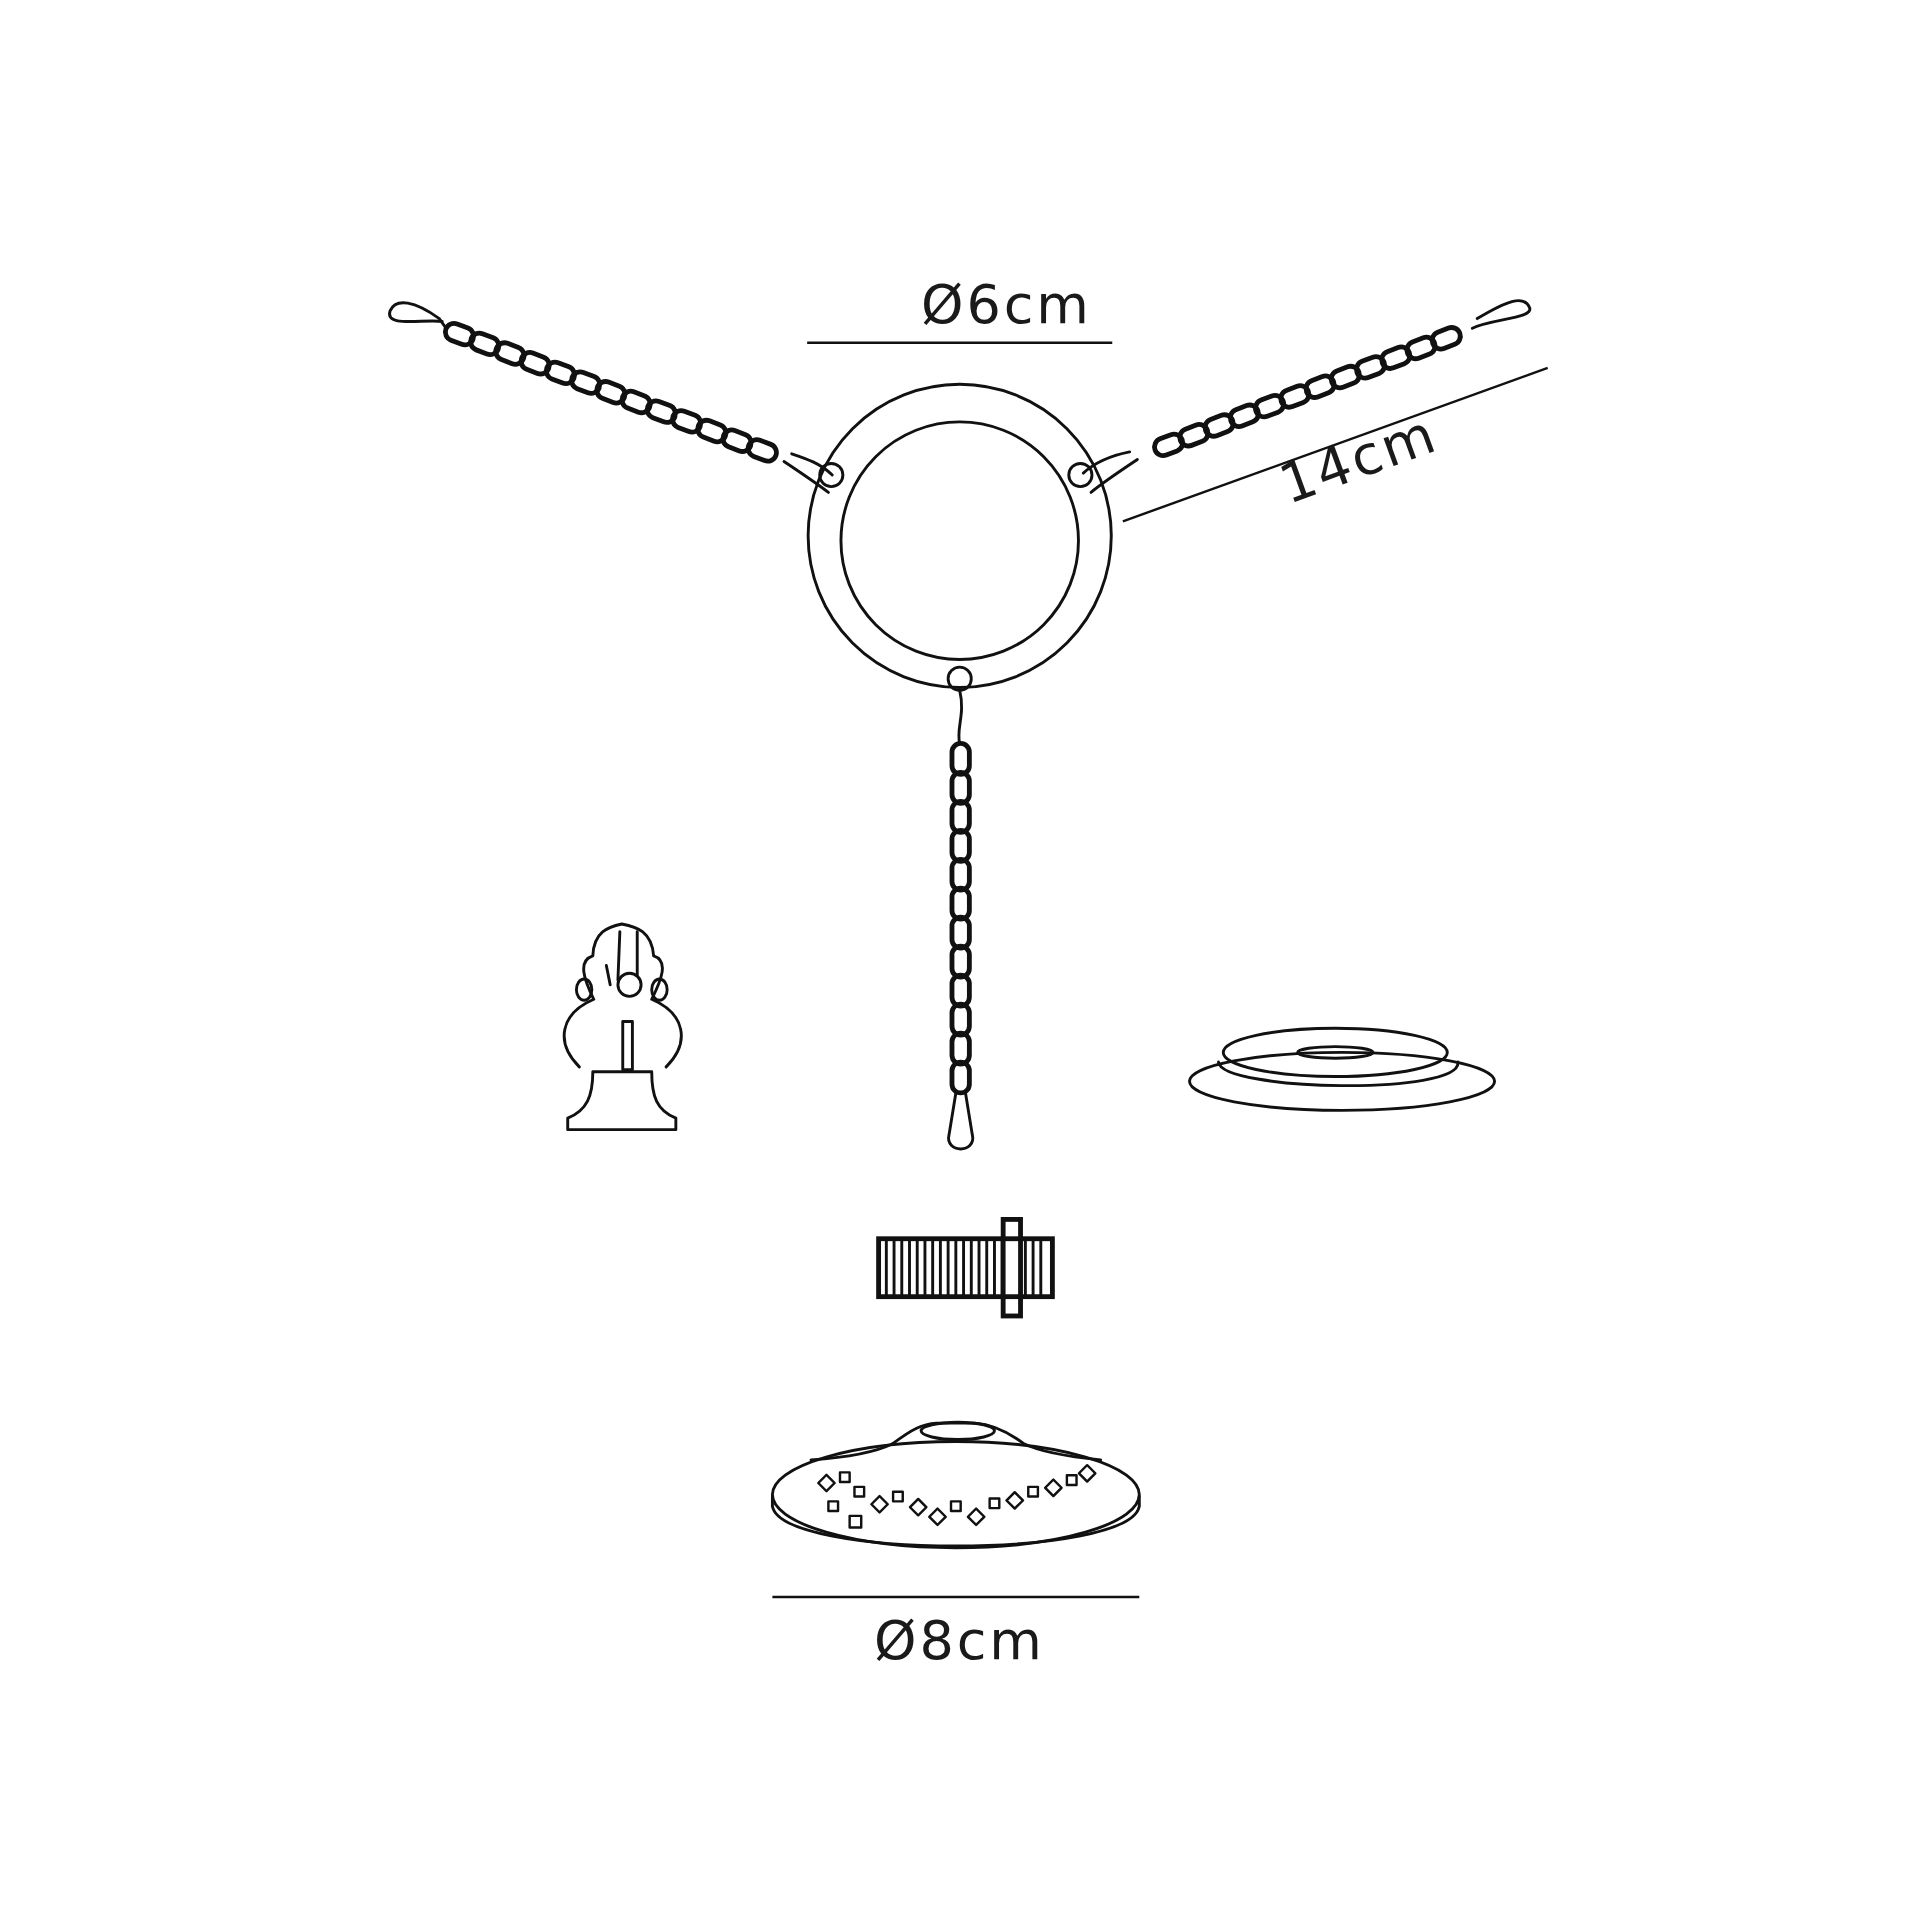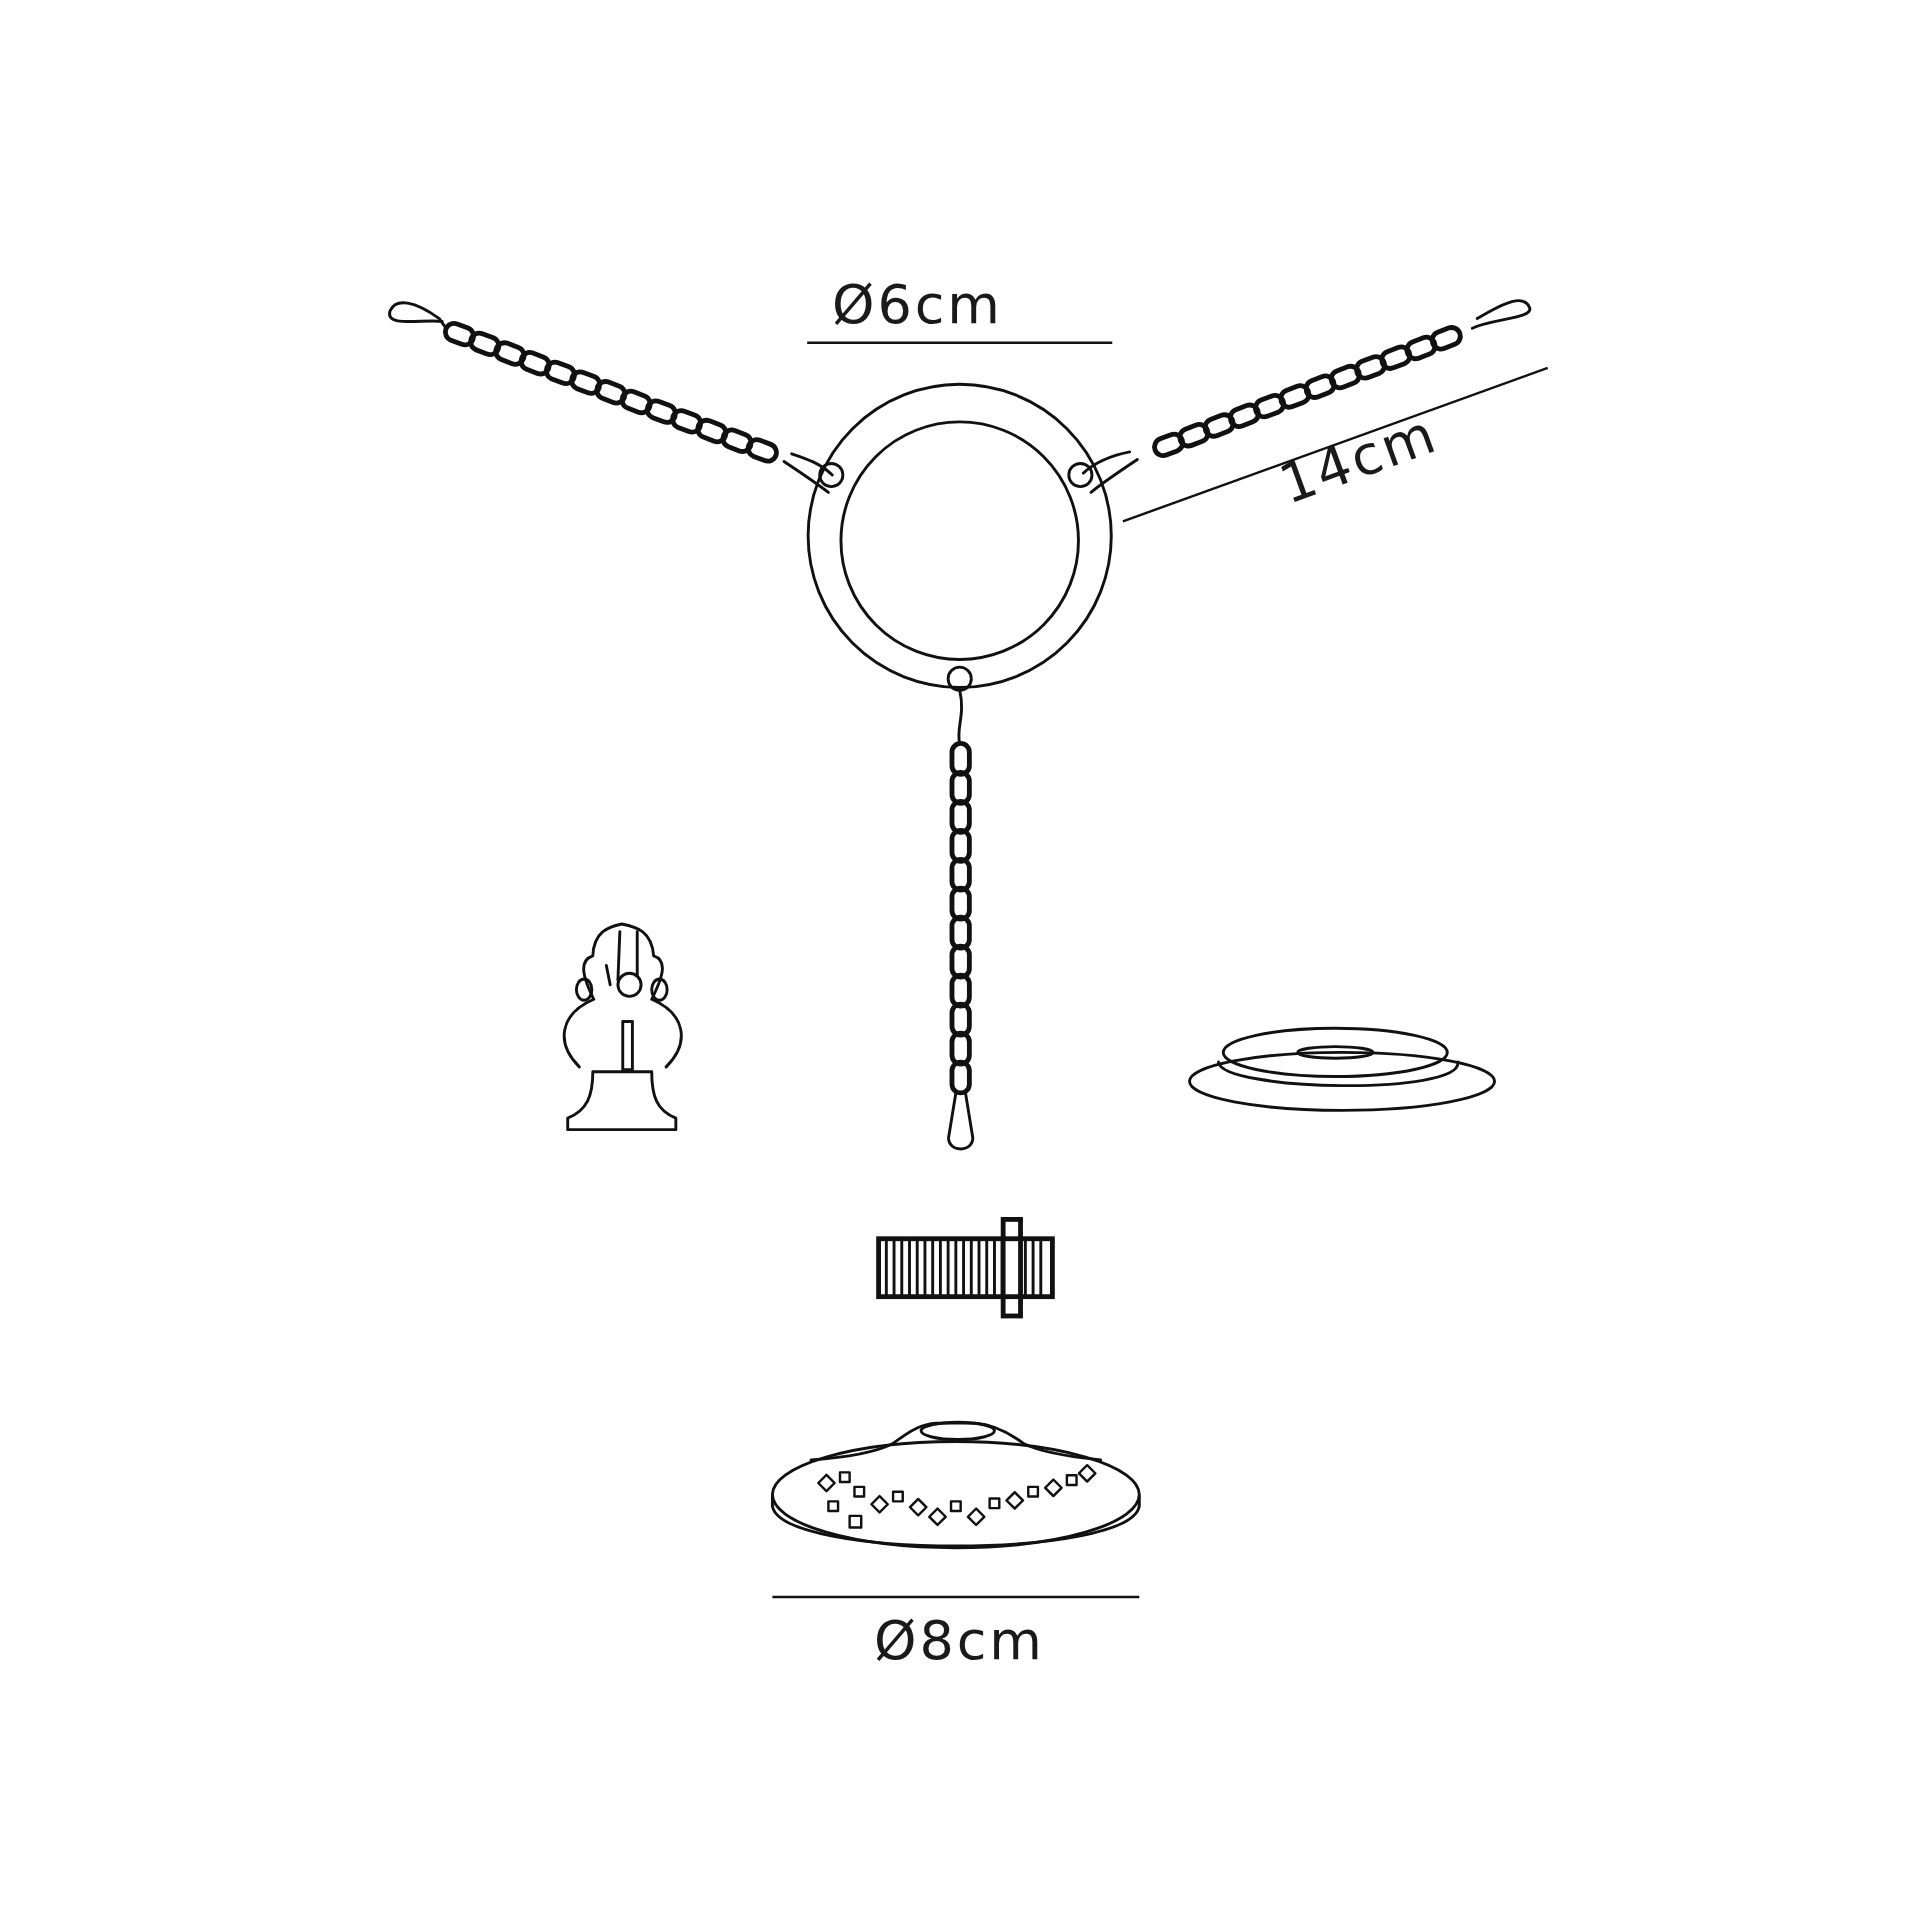--- a/index.html
+++ b/index.html
@@ -133,18 +133,18 @@
       <rect x="1065" y="1540" width="10" height="10"></rect>
       <rect x="1085" y="1535" width="12" height="12" transform="rotate(45 1091 1541)"></rect>
       <rect x="1105" y="1528" width="10" height="10"></rect>
       <rect x="1120" y="1520" width="12" height="12" transform="rotate(45 1126 1526)"></rect>
       <rect x="858" y="1555" width="10" height="10"></rect>
       <rect x="880" y="1570" width="12" height="12"></rect>
     </g>
   </g>
 </svg>
 
-<div class="label" style="left:832px; top:278px;">Ø6cm</div>
+<div class="label" style="left:921px; top:278px;">Ø6cm</div>
 
 <div class="label" style="left:1273px; top:462px; transform: rotate(-20deg); transform-origin: left top;">14cm</div>
 
 <div class="label" style="left:874px; top:1614px;">Ø8cm</div>
 
 
 </body></html>

